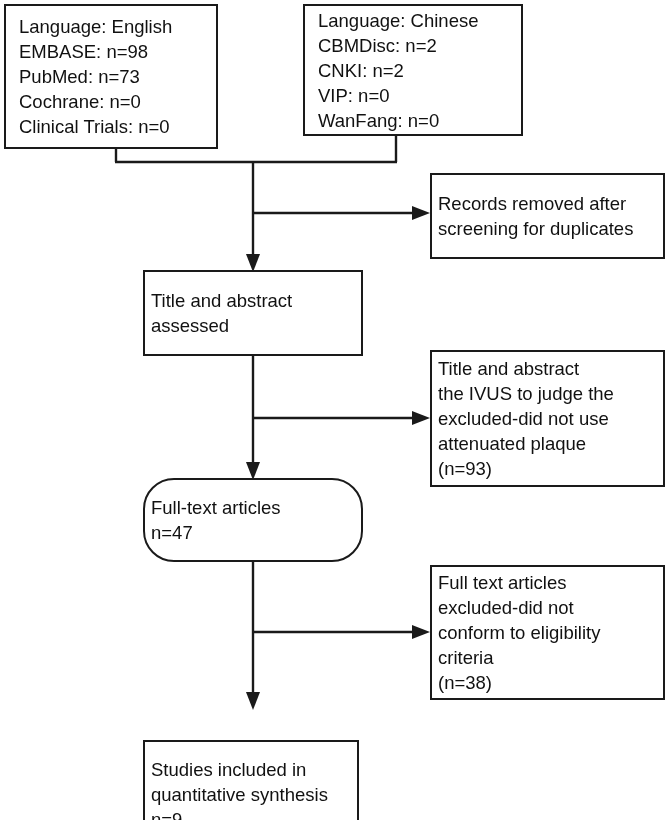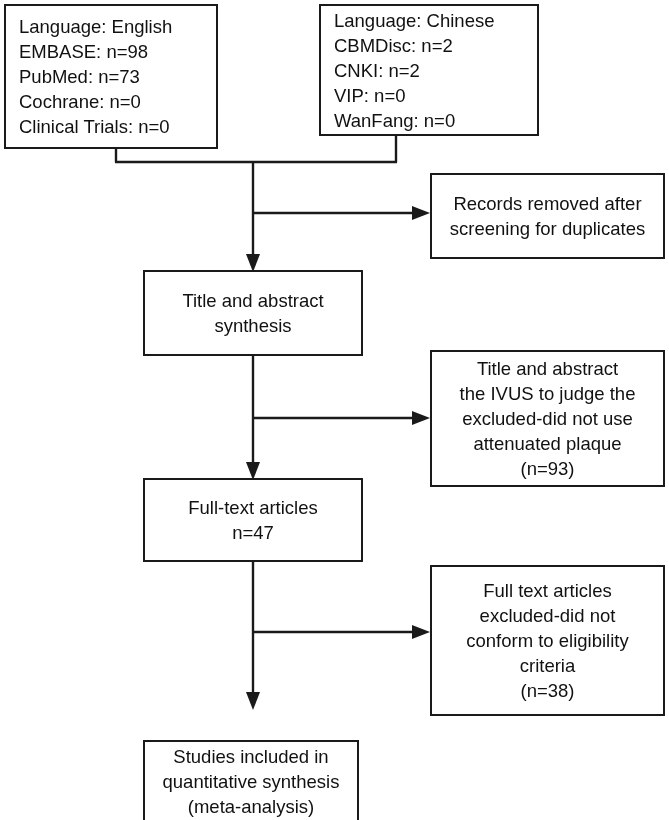--- a/index.html
+++ b/index.html
@@ -26,21 +26,21 @@
     z-index: 2;
   }
   .node .line {
     font-size: 18.5px;
     line-height: 25px;
     color: #111111;
     white-space: nowrap;
   }
   .node.center .line,
   .node.excl .line {
-    text-align: center;
+    text-align: left;
     padding: 0 6px;
   }
   .node.source .line {
     text-align: left;
     padding-left: 13px;
   }
   svg.connectors {
     position: absolute;
     left: 0;
     top: 0;
@@ -90,59 +90,58 @@
   </svg>
 
   <div class="node source" style="left:4px; top:4px; width:214px; height:145px;">
     <div class="line">Language: English</div>
     <div class="line">EMBASE: n=98</div>
     <div class="line">PubMed: n=73</div>
     <div class="line">Cochrane: n=0</div>
     <div class="line">Clinical Trials: n=0</div>
   </div>
 
-  <div class="node source" style="left:319px; top:4px; width:220px; height:132px;">
+  <div class="node source" style="left:303px; top:4px; width:220px; height:132px;">
     <div class="line">Language: Chinese</div>
     <div class="line">CBMDisc: n=2</div>
     <div class="line">CNKI: n=2</div>
     <div class="line">VIP: n=0</div>
     <div class="line">WanFang: n=0</div>
   </div>
 
   <div class="node center" style="left:143px; top:270px; width:220px; height:86px;">
     <div class="line">Title and abstract</div>
-    <div class="line">synthesis</div>
+    <div class="line">assessed</div>
   </div>
 
-  <div class="node center" style="left:143px; top:478px; width:220px; height:84px;">
+  <div class="node center" style="left:143px; top:478px; width:220px; height:84px;border-radius:31px;">
     <div class="line">Full-text articles</div>
     <div class="line">n=47</div>
   </div>
 
   <div class="node center" style="left:143px; top:740px; width:216px; height:108px;">
     <div class="line">Studies included in</div>
     <div class="line">quantitative synthesis</div>
-    <div class="line">(meta-analysis)</div>
     <div class="line">n=9</div>
   </div>
 
   <div class="node excl" style="left:430px; top:173px; width:235px; height:86px;">
     <div class="line">Records removed after</div>
     <div class="line">screening for duplicates</div>
   </div>
 
   <div class="node excl" style="left:430px; top:350px; width:235px; height:137px;">
     <div class="line">Title and abstract</div>
     <div class="line">the IVUS to judge the</div>
     <div class="line">excluded-did not use</div>
     <div class="line">attenuated plaque</div>
     <div class="line">(n=93)</div>
   </div>
 
-  <div class="node excl" style="left:430px; top:565px; width:235px; height:151px;">
+  <div class="node excl" style="left:430px; top:565px; width:235px; height:135px;">
     <div class="line">Full text articles</div>
     <div class="line">excluded-did not</div>
     <div class="line">conform to eligibility</div>
     <div class="line">criteria</div>
     <div class="line">(n=38)</div>
   </div>
 
 </div>
 
 </body></html>

